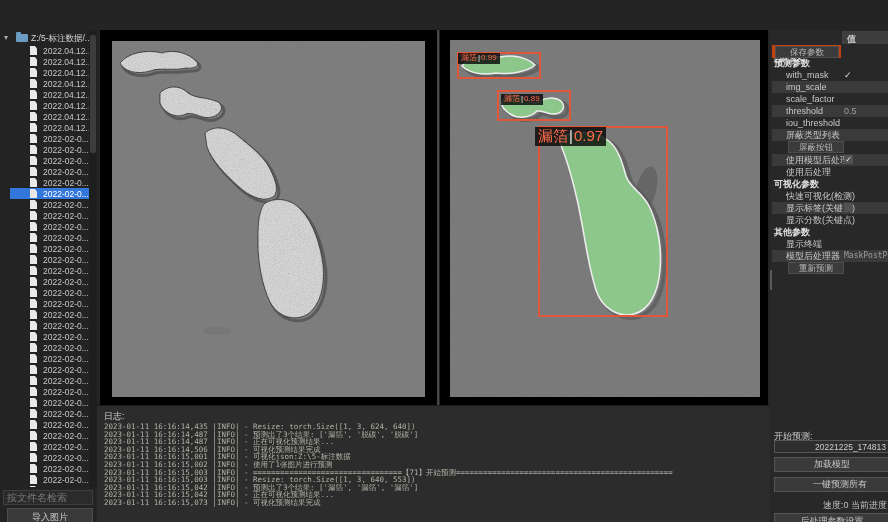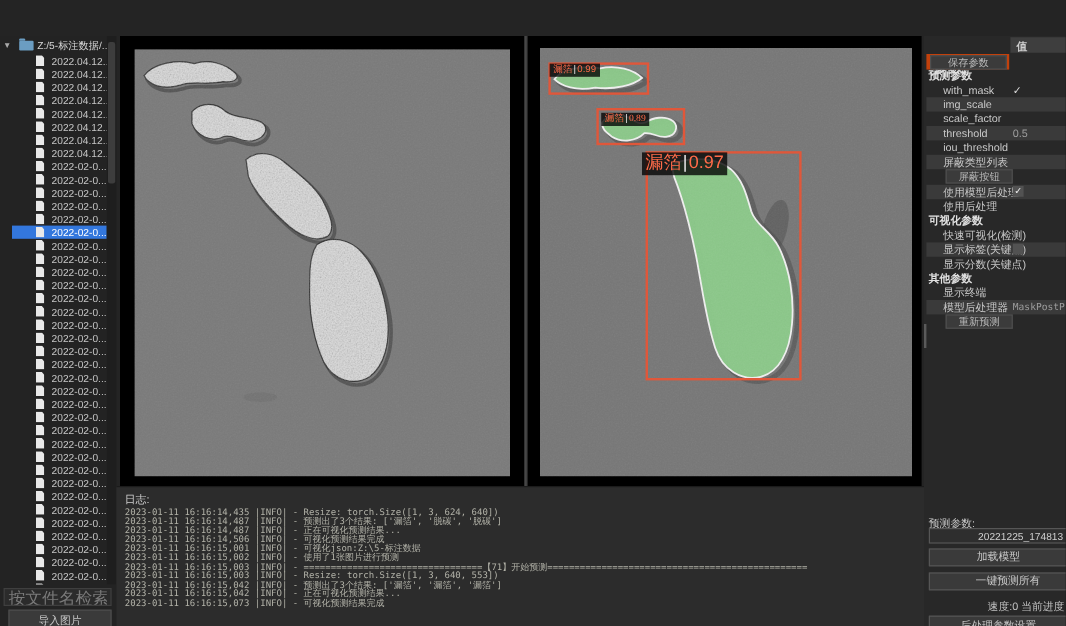--- a/index.html
+++ b/index.html
@@ -22,21 +22,21 @@
   .tree-root-label{position:absolute;left:31px;top:1px}
   .tree-list{position:absolute;left:10px;top:15px;right:8px;bottom:35px;overflow:hidden}
   .trow{height:11px;position:relative;font-size:8.5px;color:#c6c6c6;white-space:nowrap}
   .trow .ficon{position:absolute;left:20px;top:1px;width:7px;height:9px;background:#e9e9e9;
     clip-path:polygon(0 0,70% 0,100% 28%,100% 100%,0 100%)}
   .trow .flabel{position:absolute;left:33px;top:1px}
   .trow.sel{background:#3377dd;color:#fff}
   .tree-scrollbar{position:absolute;top:0;right:0;width:8px;bottom:35px;background:#1e1e1e}
   .tree-scrollbar .thumb{position:absolute;left:1px;top:5px;width:6px;height:118px;background:#3d3d3d;border-radius:2px}
   .search-input{position:absolute;left:3px;bottom:17px;width:82px;height:13px;background:#2b2b2b;border:1px solid #3f3f3f;
-    color:#bbb;font-size:14px;padding:0 3px;outline:none}
+    color:#bbb;font-size:10px;padding:0 3px;outline:none}
   .search-input::placeholder{color:#7a7a7a}
   .import-btn{position:absolute;left:7px;bottom:-4px;width:86px;height:18px;background:#3a3a3a;border:1px solid #4d4d4d;
     color:#c9c9c9;font-size:9px;padding:0}
 
   
   .viewer-left{position:absolute;left:100px;top:30px;width:337px;height:375px;background:#000}
   .viewer-right{position:absolute;left:440px;top:30px;width:328px;height:375px;background:#000}
   .photoL{position:absolute;left:12px;top:11px;width:313px;height:356px}
   .photo-wrap{position:absolute;left:10px;top:10px;width:310px;height:357px}
   .photoR{position:absolute;left:0;top:0;width:310px;height:357px}
@@ -337,21 +337,21 @@
           <path d="M113,96 C128,90 148,92 159,101 C169,110 172,122 176,136 C180,148 192,152 199,166 C208,184 212,208 210,230 C208,254 199,270 184,274 C168,278 152,268 146,250 C139,228 136,206 132,184 C128,160 120,128 112,108 C110,102 110,98 113,96 Z"></path>
         </g>
         <g opacity="0.09" filter="url(#gr)">
             <rect width="310" height="357"></rect>
           </g>
       </svg>
       <div id="detections">
           <div class="dbox" style="left: 7px; top: 12px; width: 84px; height: 27px; border-color: rgb(224, 87, 58);"></div>
           <div class="dlabel" style="left: 8px; top: 13px; font-size: 8px;"><span class="dn" style="color: rgb(255, 107, 73);">漏箔</span><span class="dp">|</span><span class="ds" style="color: rgb(255, 107, 73); margin-top: 36px;">0.99</span></div>
           <div class="dbox" style="left: 47px; top: 50px; width: 74px; height: 31px; border-color: rgb(224, 87, 58);"></div>
-          <div class="dlabel" style="left: 51px; top: 54px; font-size: 8px;"><span class="dn" style="color: rgb(255, 107, 73);">漏箔</span><span class="dp">|</span><span class="ds" style="color: rgb(255, 107, 73); font-family: Liberation Serif, serif;">0.89</span></div>
+          <div class="dlabel" style="left: 51px; top: 54px; font-size: 8px;"><span class="dn" style="color: rgb(255, 107, 73);">漏箔</span><span class="dp">|</span><span class="ds" style="color: rgb(255, 107, 73);">0.89</span></div>
           <div class="dbox" style="left: 88px; top: 86px; width: 130px; height: 191px; border-color: rgb(224, 87, 58);"></div>
           <div class="dlabel" style="left: 85px; top: 87px; font-size: 15px; text-align: center;"><span class="dn" style="color: rgb(255, 107, 73);">漏箔</span><span class="dp">|</span><span class="ds" style="color: rgb(255, 107, 73);">0.97</span></div>
         </div>
     </div>
   </div>
 
   <div class="rightcol"></div>
 
   <div class="params">
     <div class="phead-c1">参数</div>
@@ -383,21 +383,21 @@
       </div>
     <div class="pscroll"></div>
   </div>
 
   <div class="log">
     <div class="log-title">日志:</div>
     <div id="log-lines"><div class="logline">2023-01-11 16:16:14,435 |INFO| - Resize: torch.Size([1, 3, 624, 640])</div><div class="logline">2023-01-11 16:16:14,487 |INFO| - 预测出了3个结果: ['漏箔', '脱碳', '脱碳']</div><div class="logline">2023-01-11 16:16:14,487 |INFO| - 正在可视化预测结果...</div><div class="logline">2023-01-11 16:16:14,506 |INFO| - 可视化预测结果完成</div><div class="logline">2023-01-11 16:16:15,001 |INFO| - 可视化json:Z:\5-标注数据</div><div class="logline">2023-01-11 16:16:15,002 |INFO| - 使用了1张图片进行预测</div><div class="logline">2023-01-11 16:16:15,003 |INFO| - =================================【71】开始预测================================================</div><div class="logline">2023-01-11 16:16:15,003 |INFO| - Resize: torch.Size([1, 3, 640, 553])</div><div class="logline">2023-01-11 16:16:15,042 |INFO| - 预测出了3个结果: ['漏箔', '漏箔', '漏箔']</div><div class="logline">2023-01-11 16:16:15,042 |INFO| - 正在可视化预测结果...</div><div class="logline">2023-01-11 16:16:15,073 |INFO| - 可视化预测结果完成</div></div>
   </div>
 
   <div class="model-panel">
-    <div class="mlabel">预测参数:</div>
+    <div class="mlabel">开始预测:</div>
     <input class="mfield" readonly="" value="20221225_174813" style="">
     <button class="mbtn mbtn1">加载模型</button>
     <button class="mbtn mbtn2">一键预测所有</button>
     <div class="mprog">速度:0 当前进度</div>
     <button class="mbtn mbtn3">后处理参数设置</button>
   </div>
 
 </div>
 
 </body></html>

